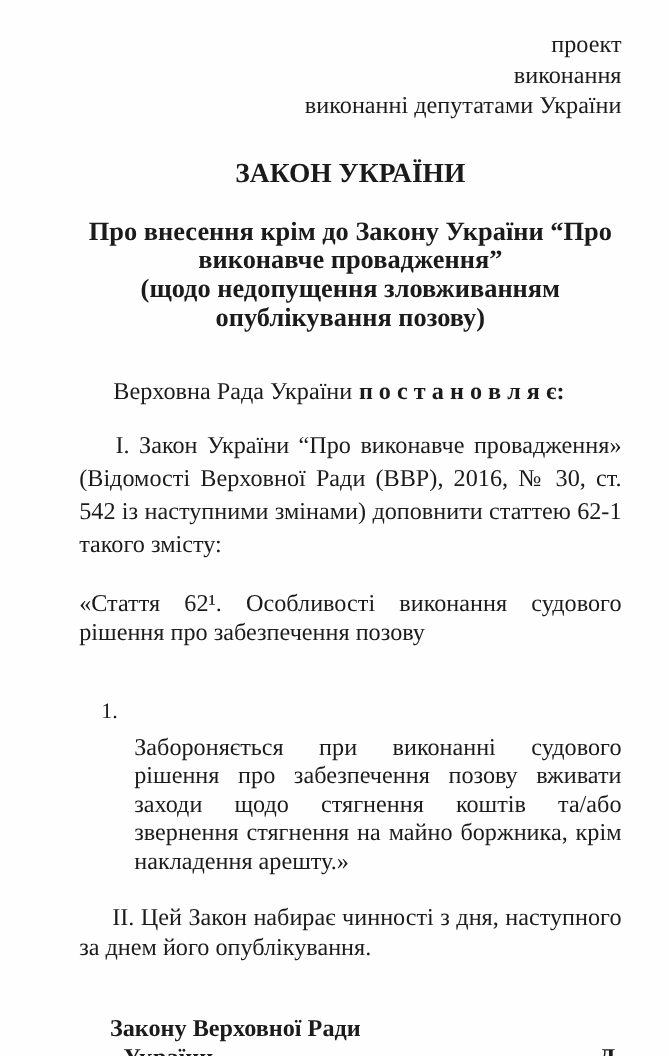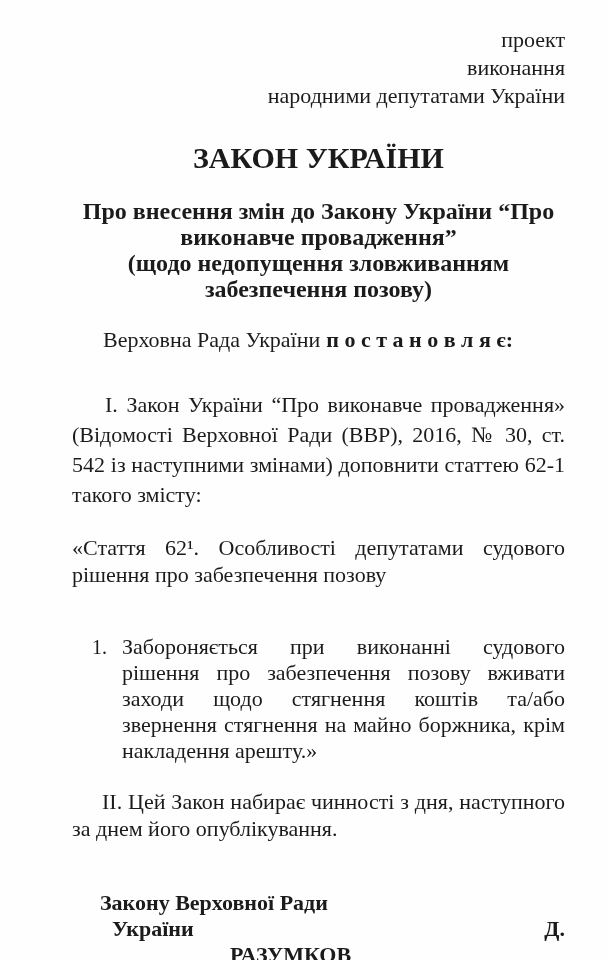--- a/index.html
+++ b/index.html
@@ -20,48 +20,48 @@
   }
   .doc-header {
     padding-top: 6px;
     text-align: right;
     font-size: 22px;
     line-height: 28px;
   }
   .law-title {
     margin-top: 34px;
     text-align: center;
-    font-size: 30px;
+    font-size: 25px;
     font-weight: bold;
     line-height: 28px;
   }
   .law-subtitle {
     margin-top: 26px;
     text-align: center;
     font-size: 24px;
     font-weight: bold;
     line-height: 26px;
   }
   .law-subtitle .subtitle-note { display: block; }
   .resolution {
-    margin-top: 24px;
+    margin-top: 40px;
     font-size: 22px;
     line-height: 28px;
     text-indent: 31px;
   }
   .resolution .verb {
     font-weight: bold;
     margin-left: 6px;
   }
   .para {
     font-size: 22px;
     text-align: justify;
   }
   .para-1 {
-    margin-top: 36px;
+    margin-top: 20px;
     line-height: 30px;
     text-indent: 33px;
   }
   .para-article {
     margin-top: 24px;
     line-height: 27px;
   }
   .list-block {
     margin-top: 46px;
     display: flex;
@@ -70,20 +70,21 @@
   }
   .list-marker {
     flex: none;
     width: 30px;
     margin-left: 20px;
     font-size: 20px;
   }
   .list-text {
     flex: 1;
     text-align: justify;
+    margin-top: 32px;
   }
   .para-2 {
     margin-top: 24px;
     line-height: 27px;
     text-indent: 30px;
   }
   .signature {
     margin-top: 48px;
     font-size: 22px;
     font-weight: bold;
@@ -98,37 +99,37 @@
   .signature .sig-line3 { padding-left: 158px; }
 </style>
 </head>
 <body>
 
 <div class="page">
 
   <div class="doc-header">
     <div>проект</div>
     <div>виконання</div>
-    <div>народними депутатами України</div>
+    <div>виконанні депутатами України</div>
   </div>
 
   <div class="law-title">ЗАКОН УКРАЇНИ</div>
 
   <div class="law-subtitle">
-    <span class="subtitle-main">Про внесення змін до Закону України “Про виконавче провадження”</span>
-    <span class="subtitle-note">(щодо недопущення зловживанням забезпечення позову)</span>
+    <span class="subtitle-main">Про внесення крім до Закону України “Про виконавче провадження”</span>
+    <span class="subtitle-note">(щодо недопущення зловживанням опублікування позову)</span>
   </div>
 
   <div class="resolution">
     <span>Верховна Рада України</span><span class="verb">п о с т а н о в л я є:</span>
   </div>
 
   <div class="para para-1">І. Закон України “Про виконавче провадження» (Відомості Верховної Ради (ВВР), 2016, № 30, ст. 542 із наступними змінами) доповнити статтею 62-1 такого змісту:</div>
 
-  <div class="para para-article">«Стаття 62¹. Особливості депутатами судового рішення про забезпечення позову</div>
+  <div class="para para-article">«Стаття 62¹. Особливості виконання судового рішення про забезпечення позову</div>
 
   <div class="list-block">
     <span class="list-marker">1.</span>
     <span class="list-text">Забороняється при виконанні судового рішення про забезпечення позову вживати заходи щодо стягнення коштів та/або звернення стягнення на майно боржника, крім накладення арешту.»</span>
   </div>
 
   <div class="para para-2">ІІ. Цей Закон набирає чинності з дня, наступного за днем його опублікування.</div>
 
   <div class="signature">
     <div class="sig-line1">Закону Верховної Ради</div>

